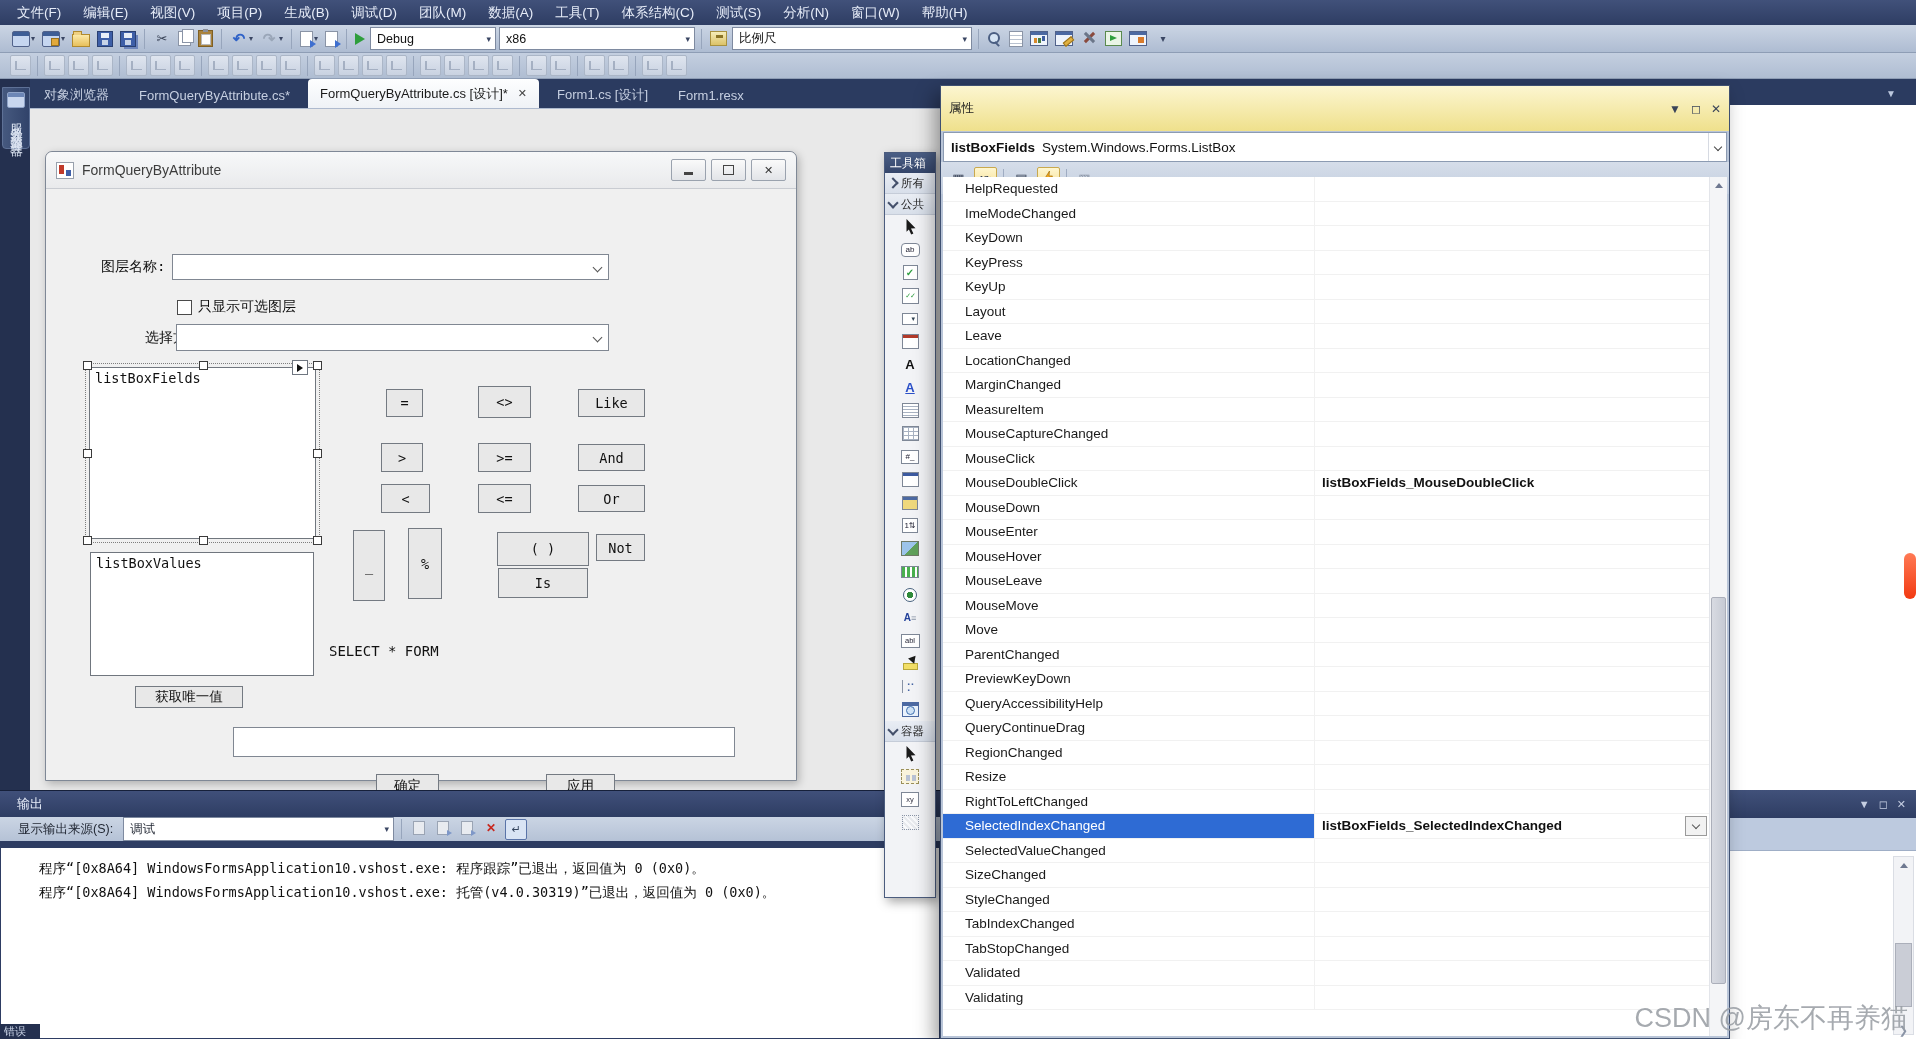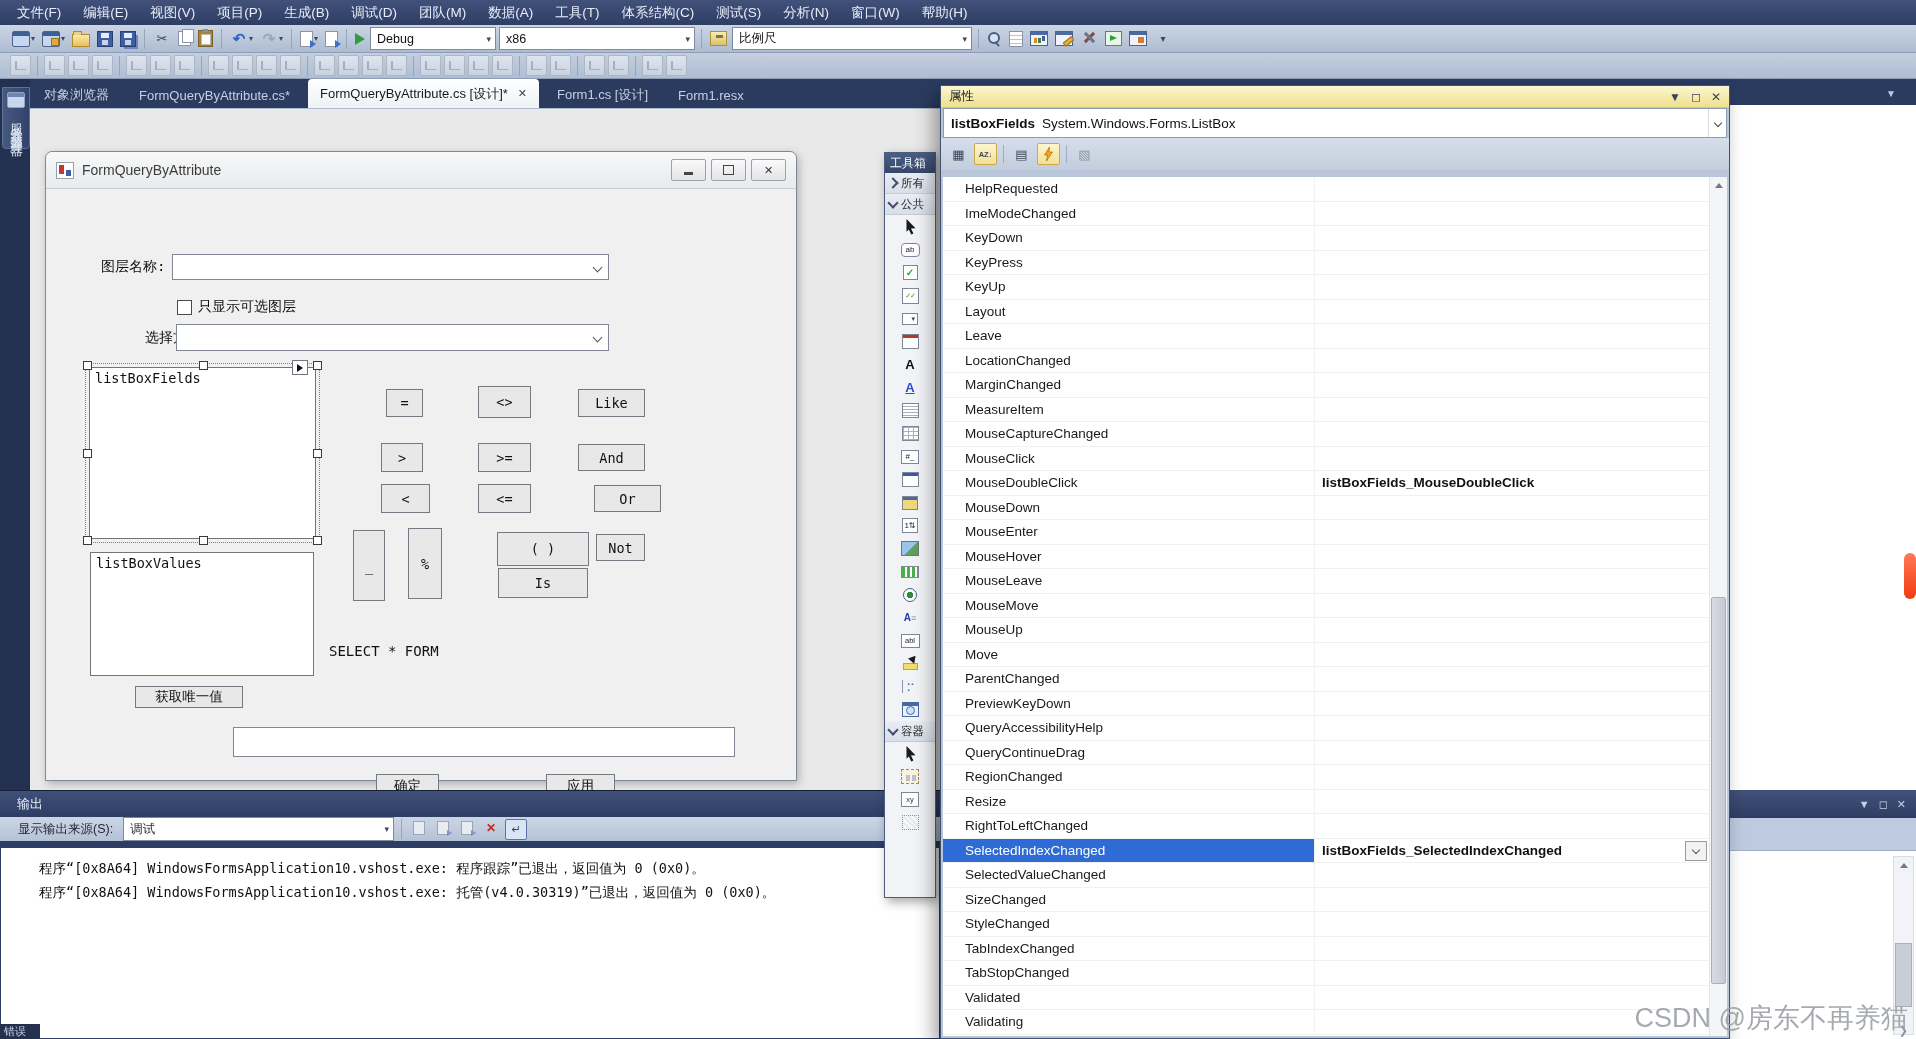--- a/index.html
+++ b/index.html
@@ -176,21 +176,21 @@
   .oic.k-oclear::before{content:"✕";color:#C8281E;font-weight:bold;font-size:12px;}
   .oic.k-owrap{border:1px solid #5A74A8;background:#D9E4F4;border-radius:2px;font-size:11px;color:#34455E;}
   .oic.k-owrap::before{content:"↵";}
   .out-body{position:absolute;left:1px;right:1px;top:57px;bottom:1px;background:#fff;color:#111;
             font-family:"DejaVu Sans Mono",monospace;font-size:13.5px;padding:8px 0 0 14px;box-sizing:border-box;}
   .oline{line-height:24px;white-space:nowrap;margin-left:24px;}
   .corner-hint{position:absolute;left:0;top:1024px;width:36px;height:15px;background:#24304F;color:#CBD5E8;font-size:11px;padding-left:4px;z-index:6;}
   
   .props{position:absolute;left:940px;top:85px;width:790px;height:954px;background:#B9C5D8;border:1px solid #3F5071;
          box-shadow:-6px 8px 18px rgba(0,0,0,.38);z-index:30;box-sizing:border-box;}
-  .props-title{height:21px;display:flex;align-items:center;padding:0 8px;background:linear-gradient(#FCF6D0,#EFE08C);
+  .props-title{height:29px;display:flex;align-items:center;padding:8px 8px;background:linear-gradient(#FCF6D0,#EFE08C);
                font-size:12.5px;color:#1E1E1E;}
   .props-title .wbtns{margin-left:auto;display:flex;gap:10px;color:#3A4458;font-size:12px;}
   .props-obj{height:30px;margin:1px 2px 0;background:#fff;border:1px solid #8C9BB2;display:flex;align-items:center;
              padding-left:7px;font-size:13.5px;color:#111;box-sizing:border-box;}
   .obj-name{font-weight:bold;margin-right:7px;}
   .obj-dd{margin-left:auto;width:17px;height:100%;border-left:1px solid #D6DAE2;display:flex;align-items:center;justify-content:center;}
   .obj-dd .chev{width:5px;height:5px;border-right:1px solid #444;border-bottom:1px solid #444;transform:rotate(45deg);}
   .props-tb{height:32px;display:flex;align-items:center;gap:4px;padding-left:6px;background:linear-gradient(#D6DEEA,#C2CDDE);}
   .pic{width:21px;height:20px;display:inline-flex;align-items:center;justify-content:center;border:1px solid transparent;
        border-radius:2px;font-size:10px;color:#3A4458;position:relative;}
@@ -444,21 +444,21 @@
 
         <div>
             <div class="fb-abs fbtn" style="left: 340px; top: 201px; width: 37px; height: 28px;">=</div>
             <div class="fb-abs fbtn" style="left: 432px; top: 198px; width: 53px; height: 32px;">&lt;&gt;</div>
             <div class="fb-abs fbtn" style="left: 532px; top: 201px; width: 67px; height: 28px;">Like</div>
             <div class="fb-abs fbtn" style="left: 335px; top: 255px; width: 42px; height: 29px;">&gt;</div>
             <div class="fb-abs fbtn" style="left: 432px; top: 255px; width: 53px; height: 29px;">&gt;=</div>
             <div class="fb-abs fbtn" style="left: 532px; top: 256px; width: 67px; height: 27px;">And</div>
             <div class="fb-abs fbtn" style="left: 335px; top: 296px; width: 49px; height: 29px;">&lt;</div>
             <div class="fb-abs fbtn" style="left: 432px; top: 296px; width: 53px; height: 29px;">&lt;=</div>
-            <div class="fb-abs fbtn" style="left: 548px; top: 297px; width: 67px; height: 27px;">Or</div>
+            <div class="fb-abs fbtn" style="left: 532px; top: 297px; width: 67px; height: 27px;">Or</div>
             <div class="fb-abs fbtn" style="left: 307px; top: 342px; width: 32px; height: 71px;">_</div>
             <div class="fb-abs fbtn" style="left: 362px; top: 340px; width: 34px; height: 71px;">%</div>
             <div class="fb-abs fbtn" style="left: 451px; top: 344px; width: 92px; height: 34px;">( )</div>
             <div class="fb-abs fbtn" style="left: 550px; top: 346px; width: 49px; height: 27px;">Not</div>
             <div class="fb-abs fbtn" style="left: 452px; top: 380px; width: 90px; height: 30px;">Is</div>
           </div>
 
         <div class="fb-abs" style="left:283px;top:455px;font-size:14px;">SELECT * FORM</div>
         <div class="fb-abs fbtn" style="left:89px;top:498px;width:108px;height:22px;">获取唯一值</div>
         <div class="fb-abs ftext" style="left:187px;top:539px;width:502px;height:30px;"></div>
@@ -710,24 +710,20 @@
           </div>
           <div class="prow">
             <span class="pname">MouseLeave</span>
             <span class="pval"></span>
           </div>
           <div class="prow">
             <span class="pname">MouseMove</span>
             <span class="pval"></span>
           </div>
           <div class="prow">
-            <span class="pname">MouseUp</span>
-            <span class="pval"></span>
-          </div>
-          <div class="prow">
             <span class="pname">Move</span>
             <span class="pval"></span>
           </div>
           <div class="prow">
             <span class="pname">ParentChanged</span>
             <span class="pval"></span>
           </div>
           <div class="prow">
             <span class="pname">PreviewKeyDown</span>
             <span class="pval"></span>

